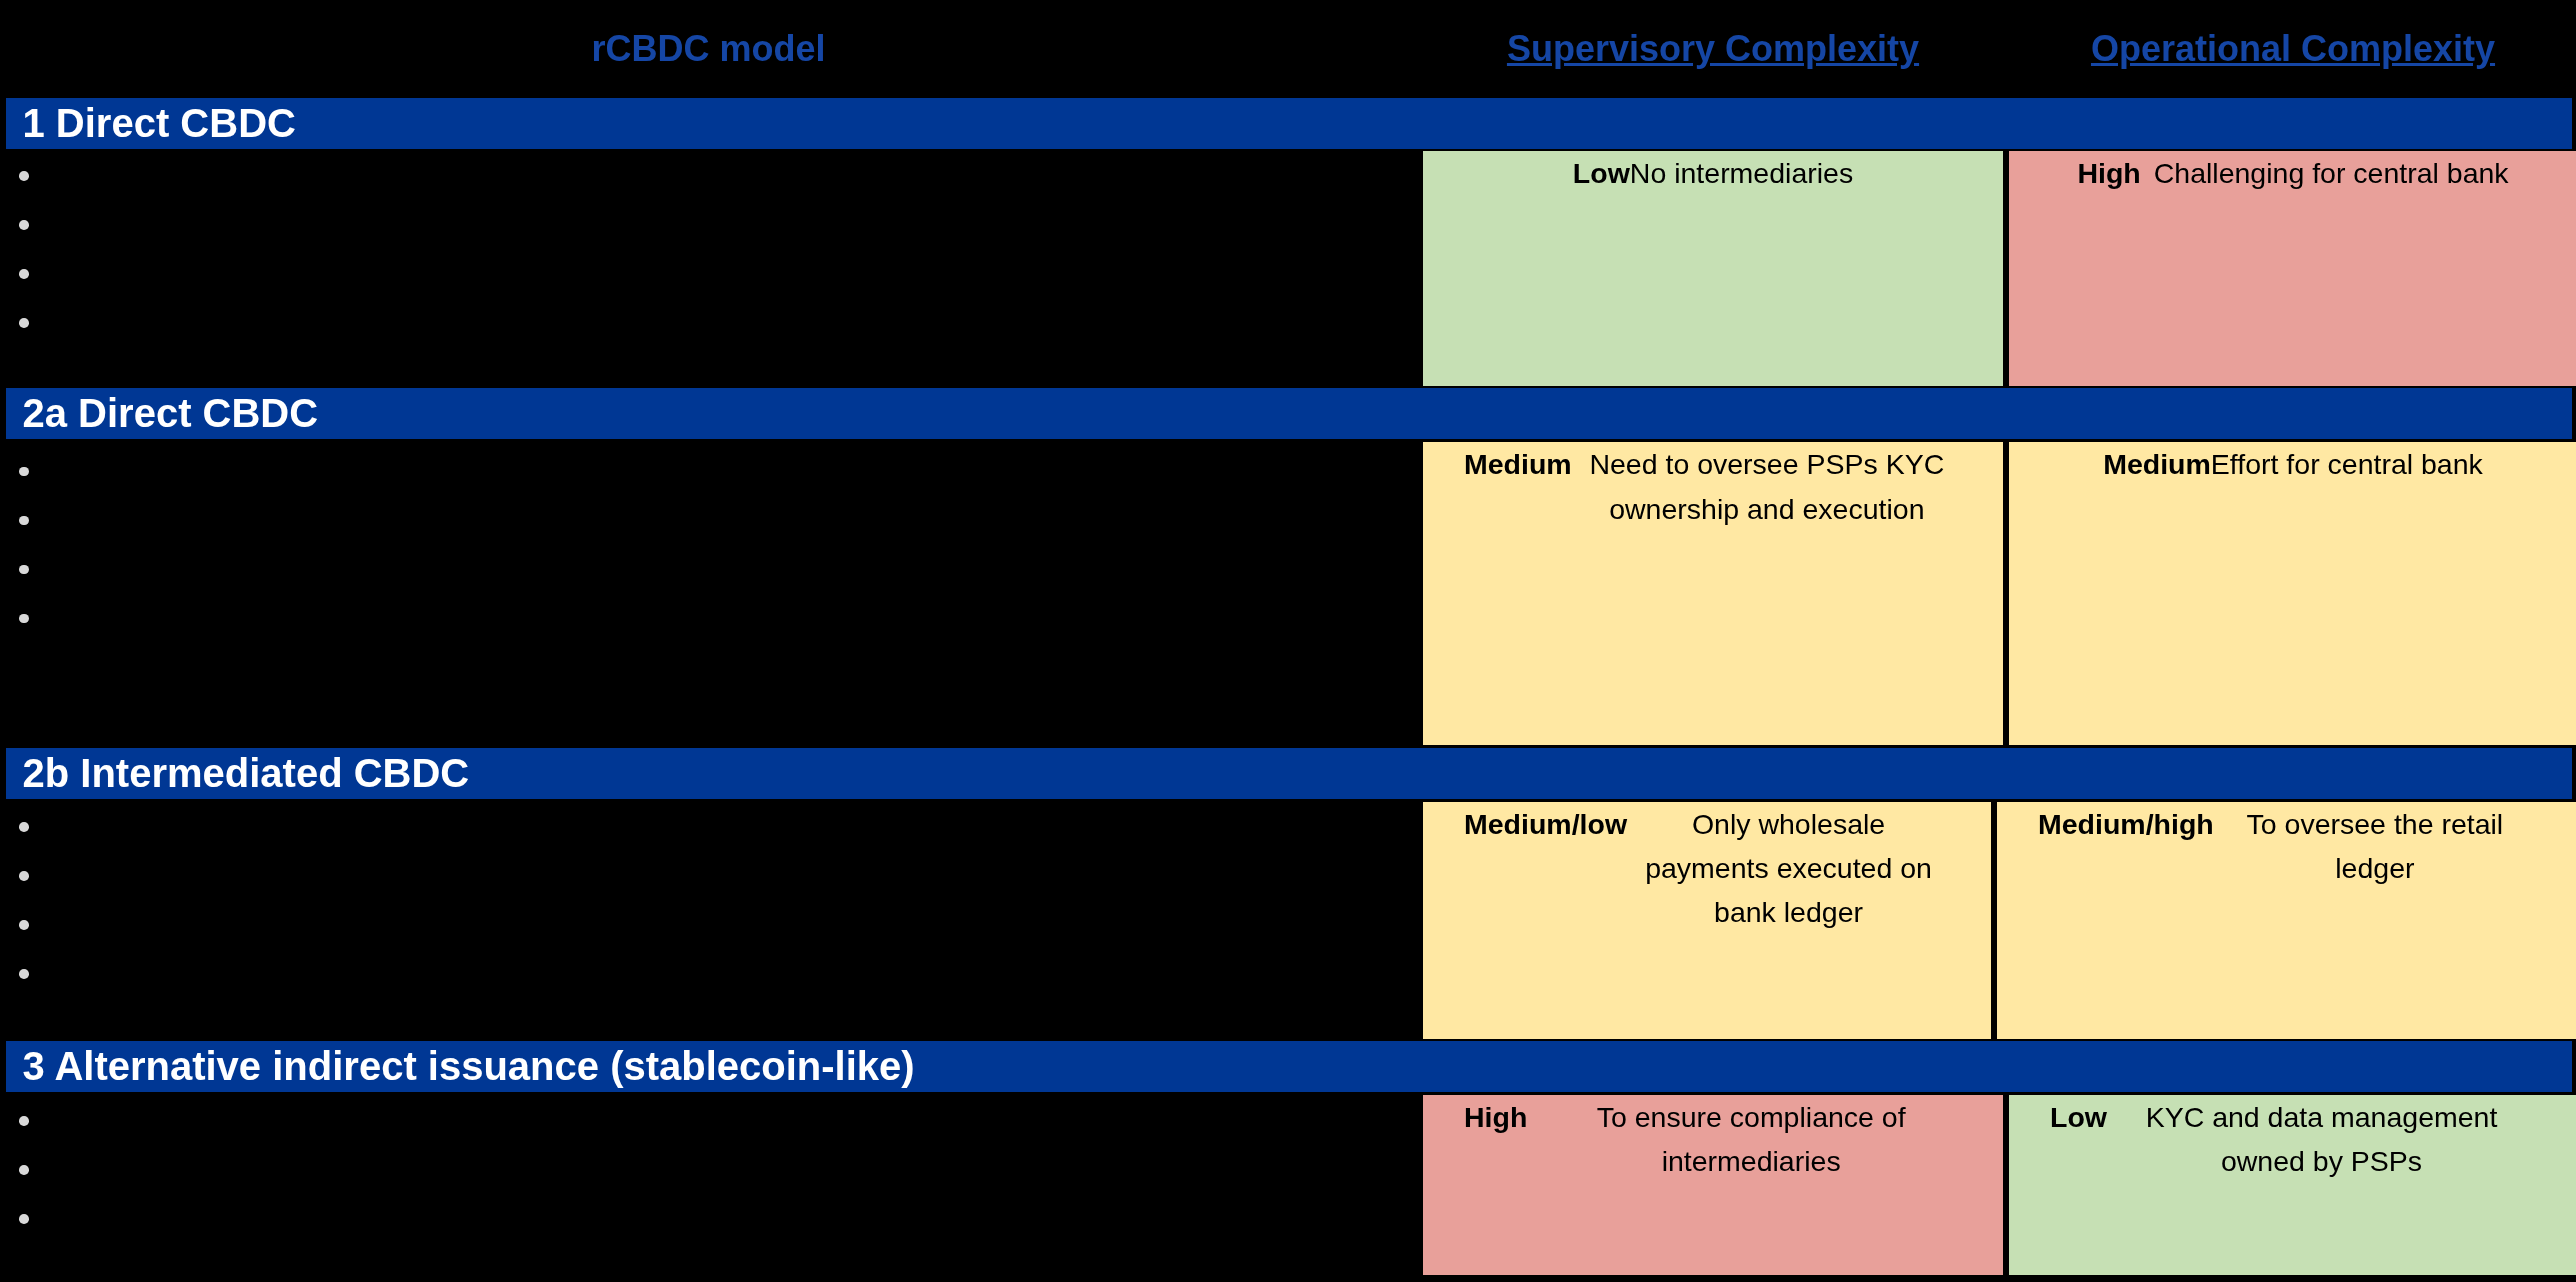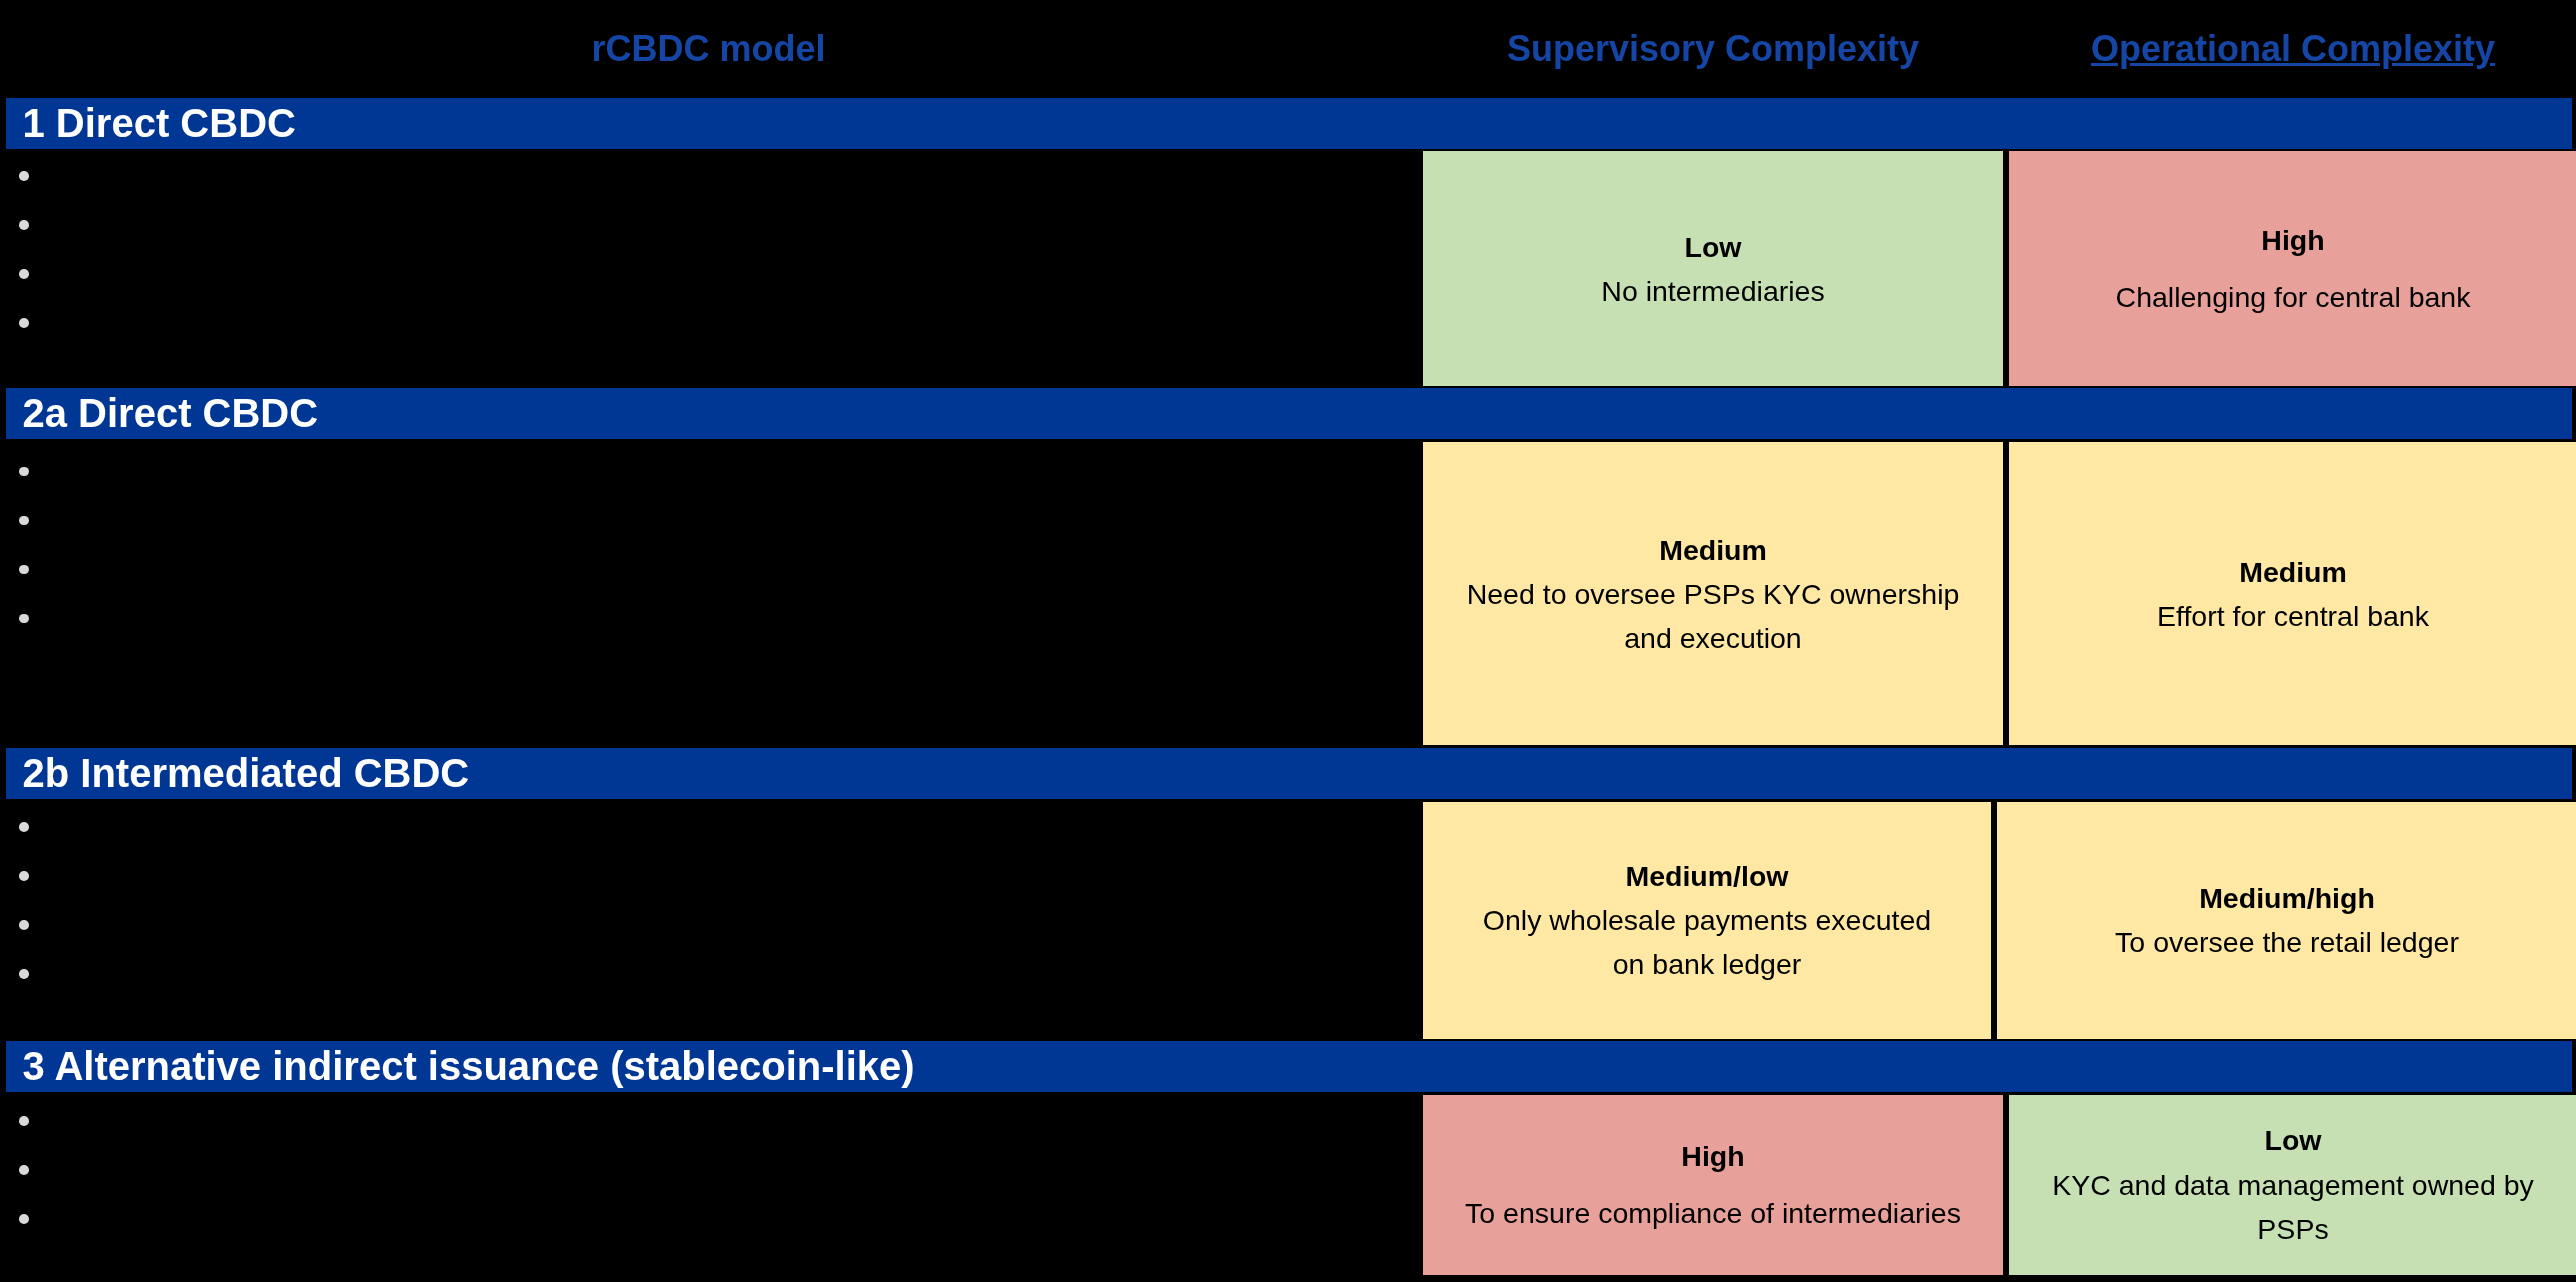--- a/index.html
+++ b/index.html
@@ -22,21 +22,21 @@
     height: 98px;
     align-items: center;
   }
   .header-cell {
     font-weight: bold;
     font-size: 36px;
     text-align: center;
     color: #1546a5;
   }
   .hc-model   { width: 1417px; flex: none; }
-  .hc-sup     { width: 580px;  flex: none; margin-left: 6px; }
+  .hc-sup     { width: 580px;  flex: none; margin-left: 6px; text-decoration: underline; }
   .hc-op      { width: 568px;  flex: none; margin-left: 6px; text-decoration: underline; }
 
   
   .band {
     height: 51px;
     margin-left: 6px;
     margin-right: 4.5px;
     background: #003794;
     display: flex;
     align-items: center;
@@ -68,21 +68,20 @@
   }
   .bullet-dot {
     width: 9.7px;
     height: 9.7px;
     border-radius: 50%;
     background: #d9d9d9;
   }
   .cell {
     flex: none;
     display: flex;
-    flex-direction: column;
     justify-content: center;
     text-align: center;
     color: #000000;
     font-size: 28.5px;
     line-height: 1.55;
     padding: 0 41px;
     box-sizing: border-box;
   }
   .cell .level { font-weight: bold; }
   .cell-sup { width: 580px; margin-left: 6px; }

